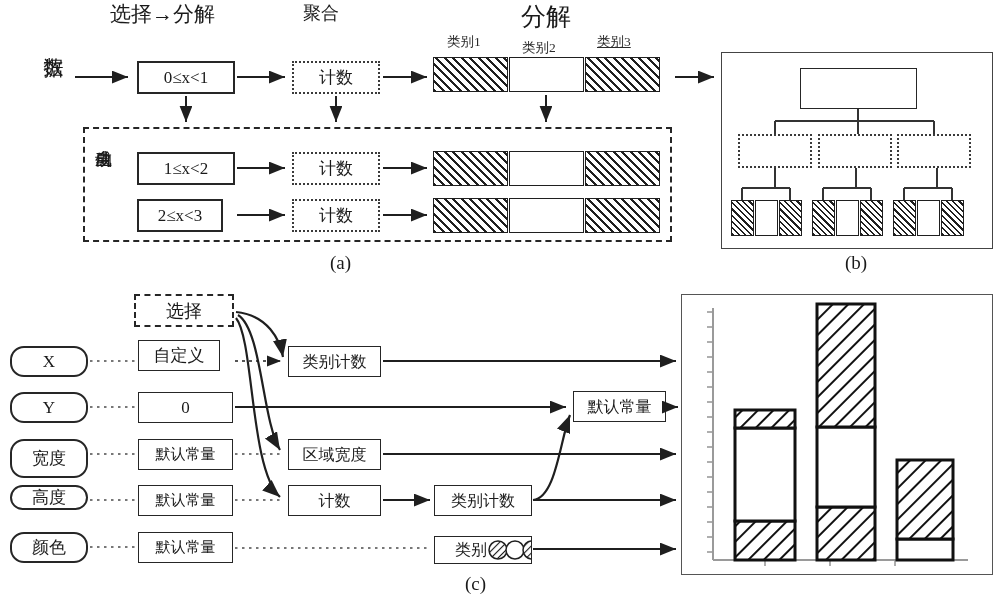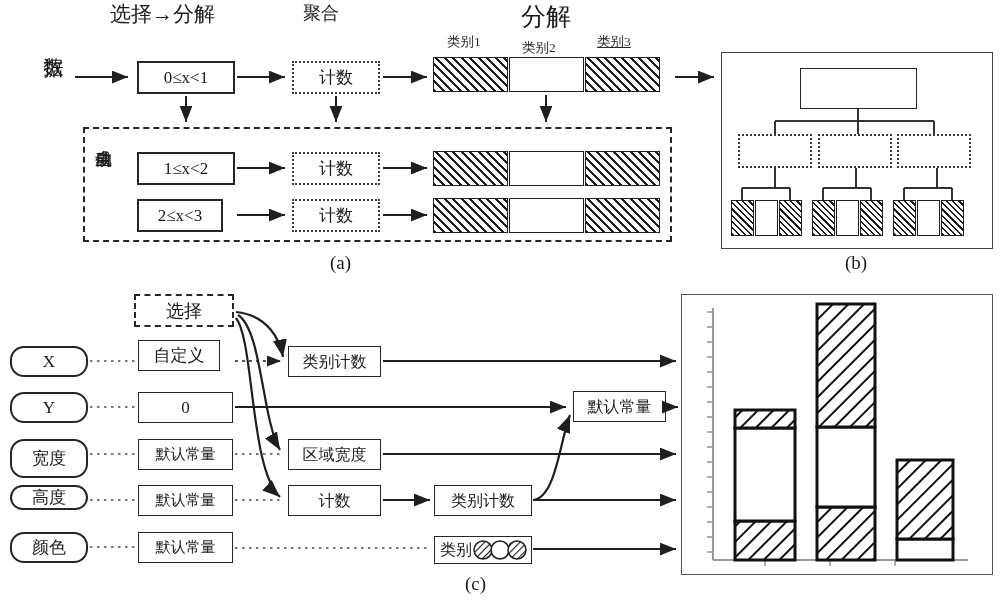--- a/index.html
+++ b/index.html
@@ -98,21 +98,21 @@
 <div class="box thin" style="left:138px;top:439px;width:95px;height:31px;font-size:15px;">默认常量</div>
 <div class="box thin" style="left:138px;top:485px;width:95px;height:31px;font-size:15px;">默认常量</div>
 <div class="box thin" style="left:138px;top:532px;width:95px;height:31px;font-size:15px;">默认常量</div>
 
 <div class="box thin" style="left:288px;top:346px;width:93px;height:31px;font-size:16px;">类别计数</div>
 <div class="box thin" style="left:288px;top:439px;width:93px;height:31px;font-size:16px;">区域宽度</div>
 <div class="box thin" style="left:288px;top:485px;width:93px;height:31px;font-size:16px;">计数</div>
 
 <div class="box thin" style="left:434px;top:485px;width:98px;height:31px;font-size:16px;">类别计数</div>
 
-<div class="box thin" style="left:434px;top:536px;width:98px;height:28px;justify-content:flex-start;padding-left:5px;">
+<div class="box thin" style="left:434px;top:536px;width:98px;height:28px;justify-content:flex-start;padding-left:20px;">
   <span style="font-size:16px;">类别</span>
   <svg width="54" height="22" style="margin-left:1px;">
     <defs>
       <pattern id="swhatch" patternUnits="userSpaceOnUse" width="5" height="5" patternTransform="rotate(45)">
         <rect width="5" height="5" fill="#fff"></rect>
         <line x1="0" y1="0" x2="0" y2="5" stroke="#1f1f1f" stroke-width="2.2"></line>
       </pattern>
     </defs>
     <circle cx="10" cy="11" r="9" fill="url(#swhatch)" stroke="#1f1f1f" stroke-width="1.5"></circle>
     <circle cx="27" cy="11" r="9" fill="#fff" stroke="#1f1f1f" stroke-width="1.5"></circle>

